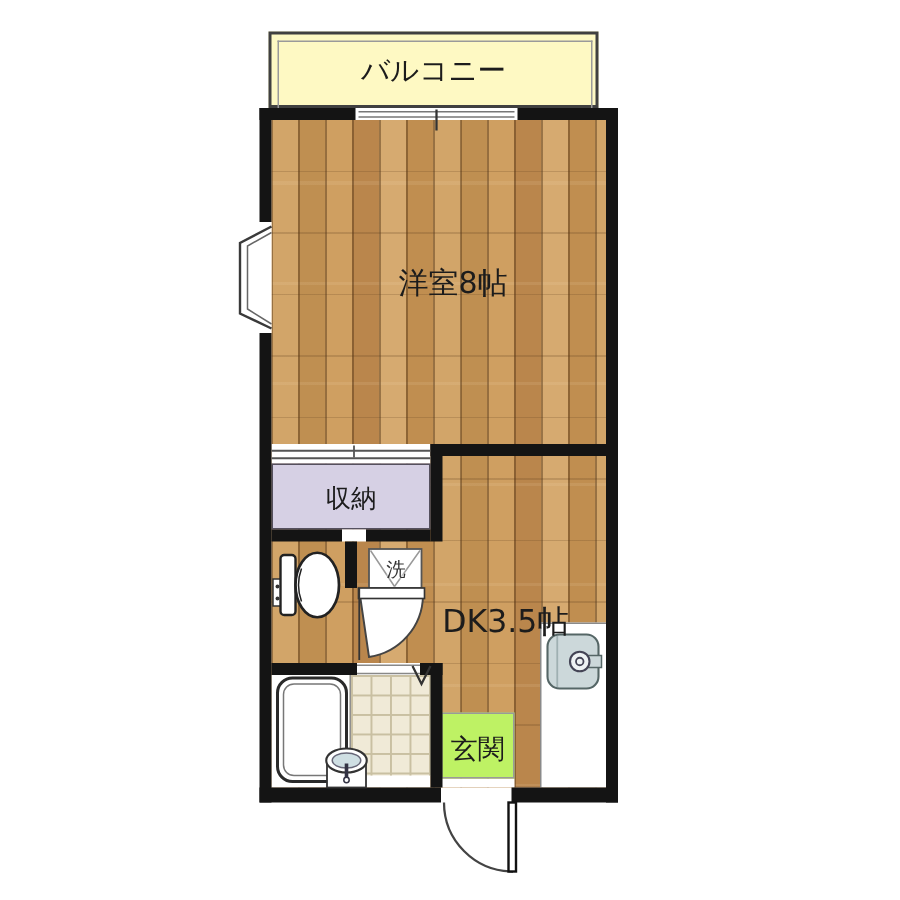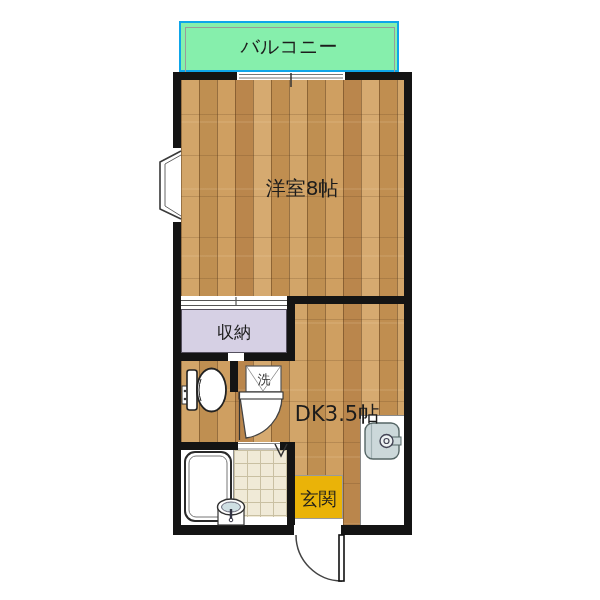--- a/index.html
+++ b/index.html
@@ -18,24 +18,24 @@
   .wall{background:#141414;}
   .whitefill{background:#ffffff;}
   .tile{
     background-color:#f0ead7;
     background-image:
       linear-gradient(#c9c0a2 1px, transparent 1px),
       linear-gradient(90deg, #c9c0a2 1px, transparent 1px);
     background-size:13px 13px;
     border-left:1px solid #8f8f8f;
   }
-  .genkan{background:#eab308;border:1px solid #9a9a9a;box-sizing:border-box;}
+  .genkan{background:#bef264;border:1px solid #9a9a9a;box-sizing:border-box;}
   .closet{background:#d6d0e4;border:1px solid #55505e;box-sizing:border-box;}
   .counter{background:#fff;border-left:1px solid #8a8a8a;border-top:1px solid #8a8a8a;box-sizing:border-box;}
-  .balcony{background:#86efac;border:2px solid #0ea5e9;box-sizing:border-box;font-family:Liberation Mono, monospace;}
+  .balcony{background:#fef9c3;border:2px solid #404040;box-sizing:border-box;font-family:Liberation Mono, monospace;}
   .balcony-inner{border:1px solid #9a9a9a;border-bottom:none;box-sizing:border-box;}
   .slideband{background:#fff;}
   .label{color:#1c1c1c;text-align:center;white-space:nowrap;}
   svg{position:absolute;left:0;top:0;}
 </style>
 </head>
 <body>
 
 <div id="canvas">
 

